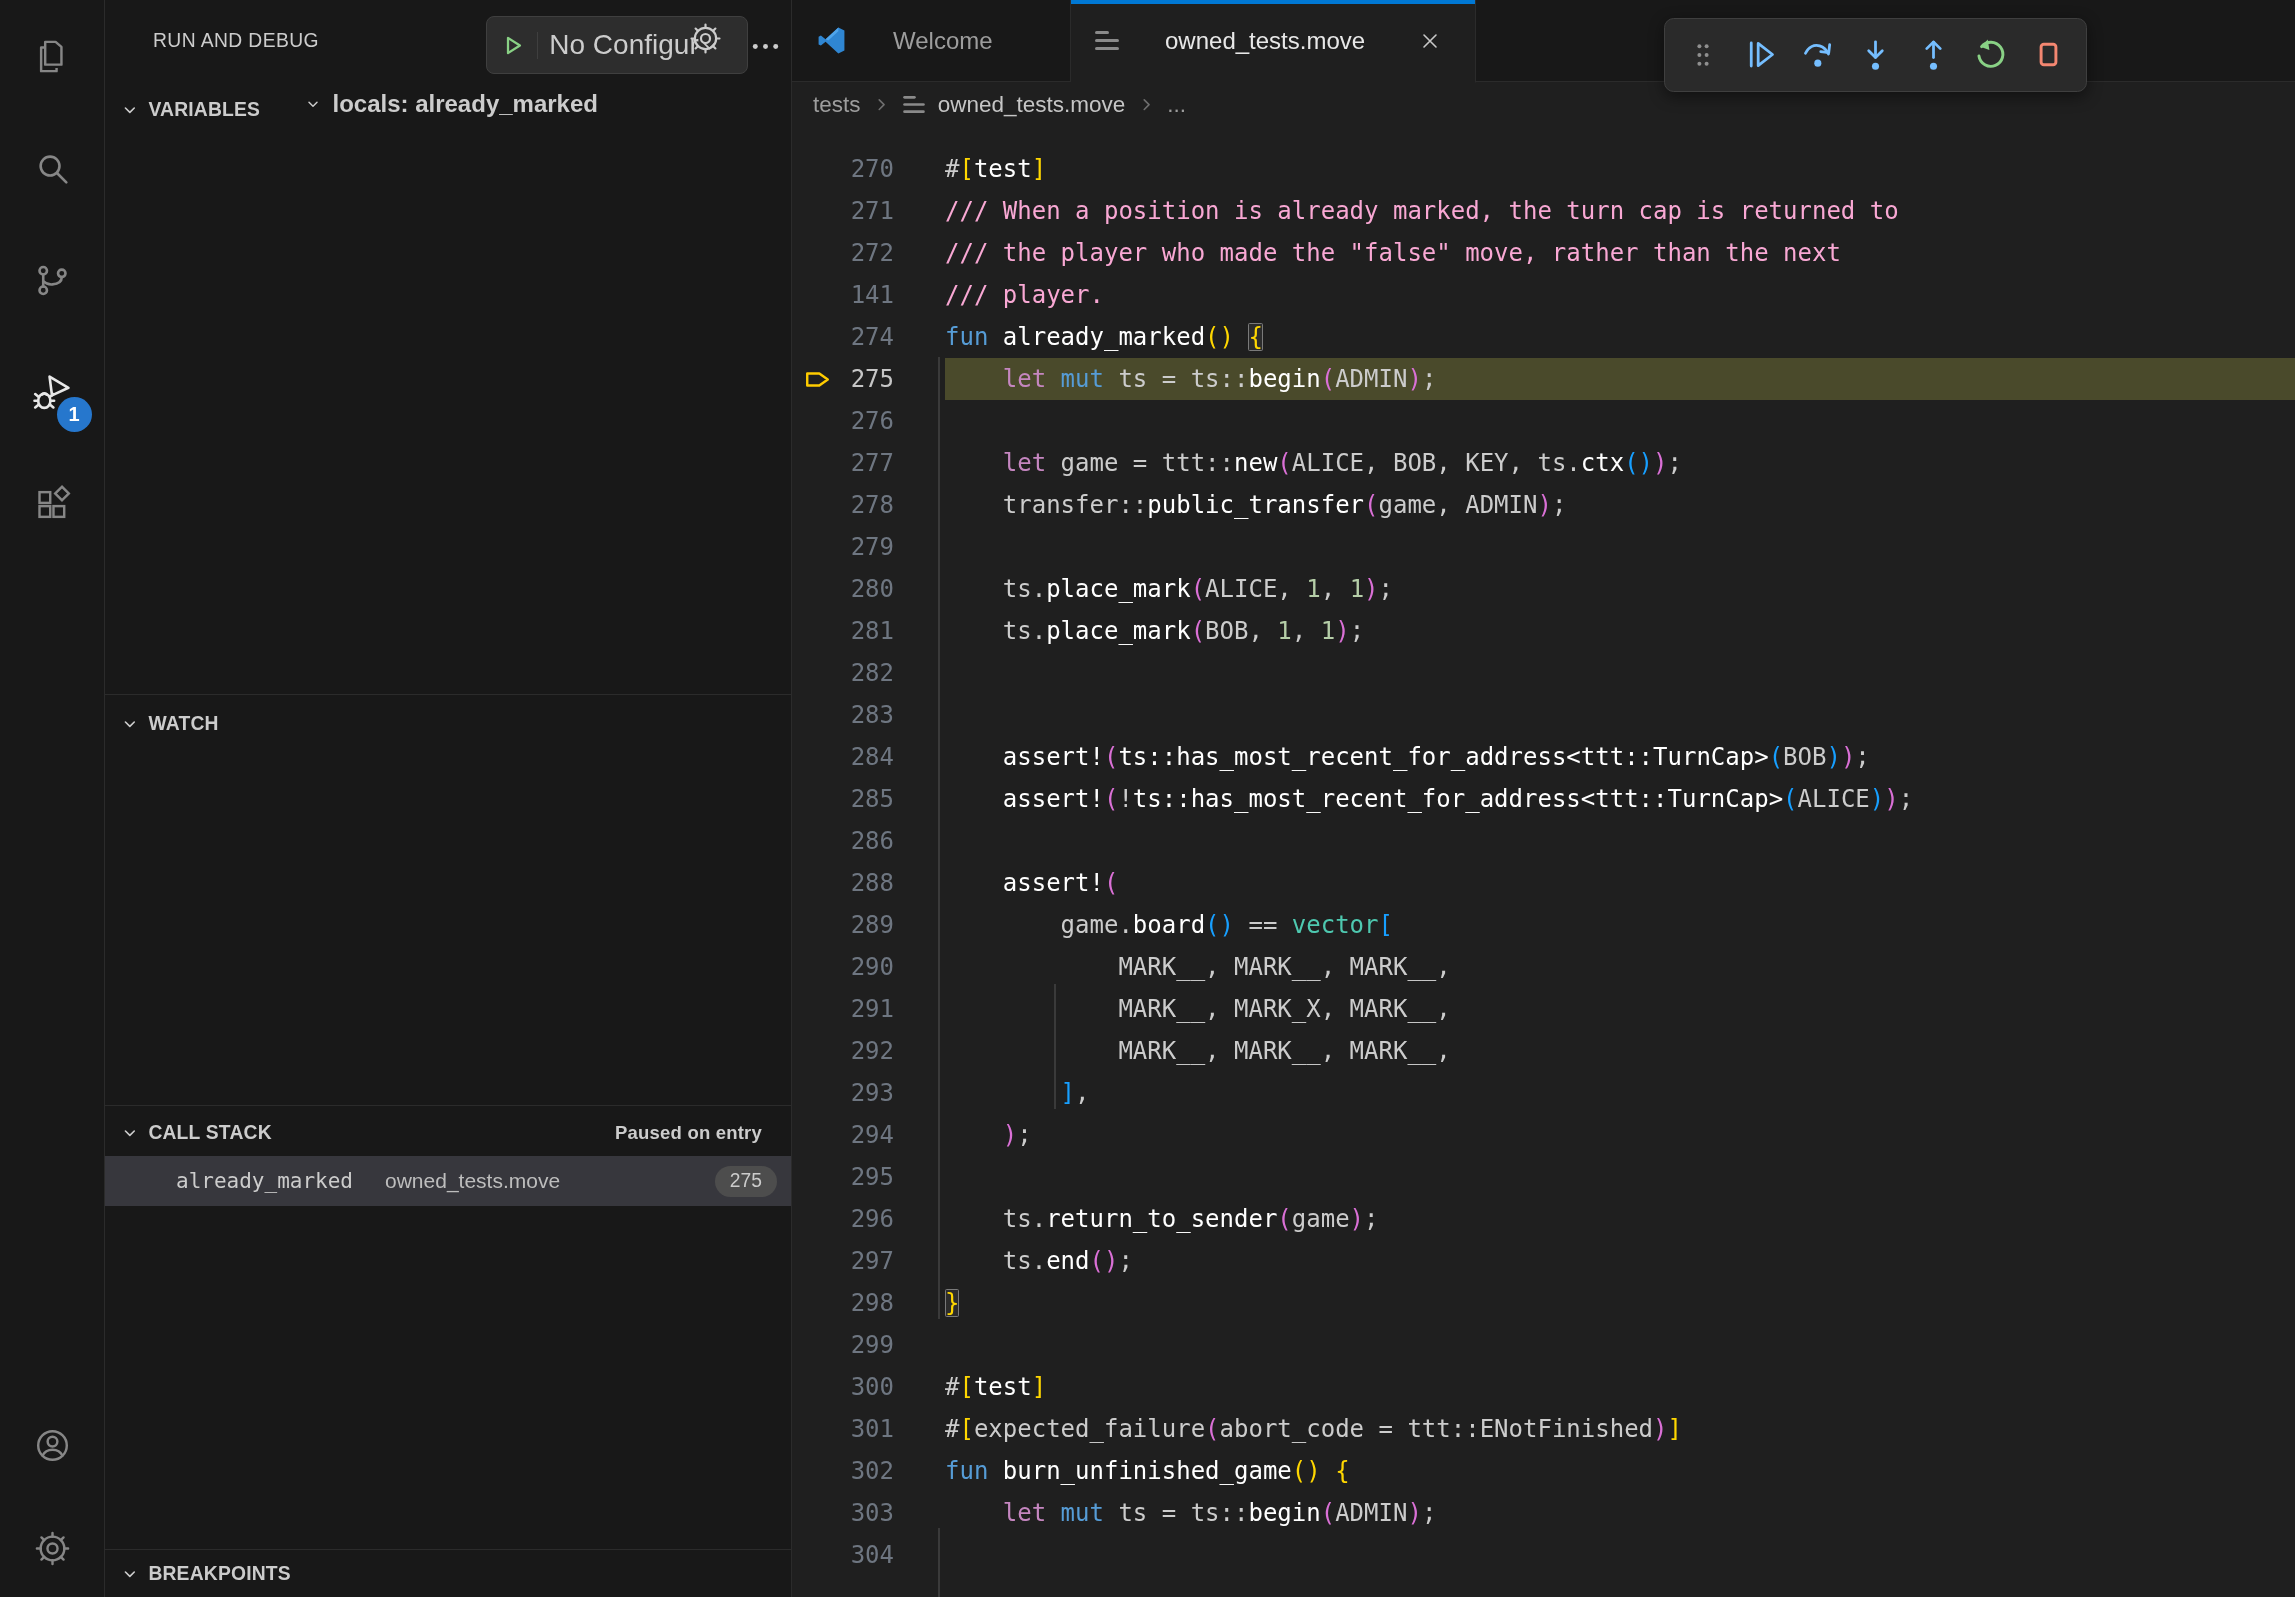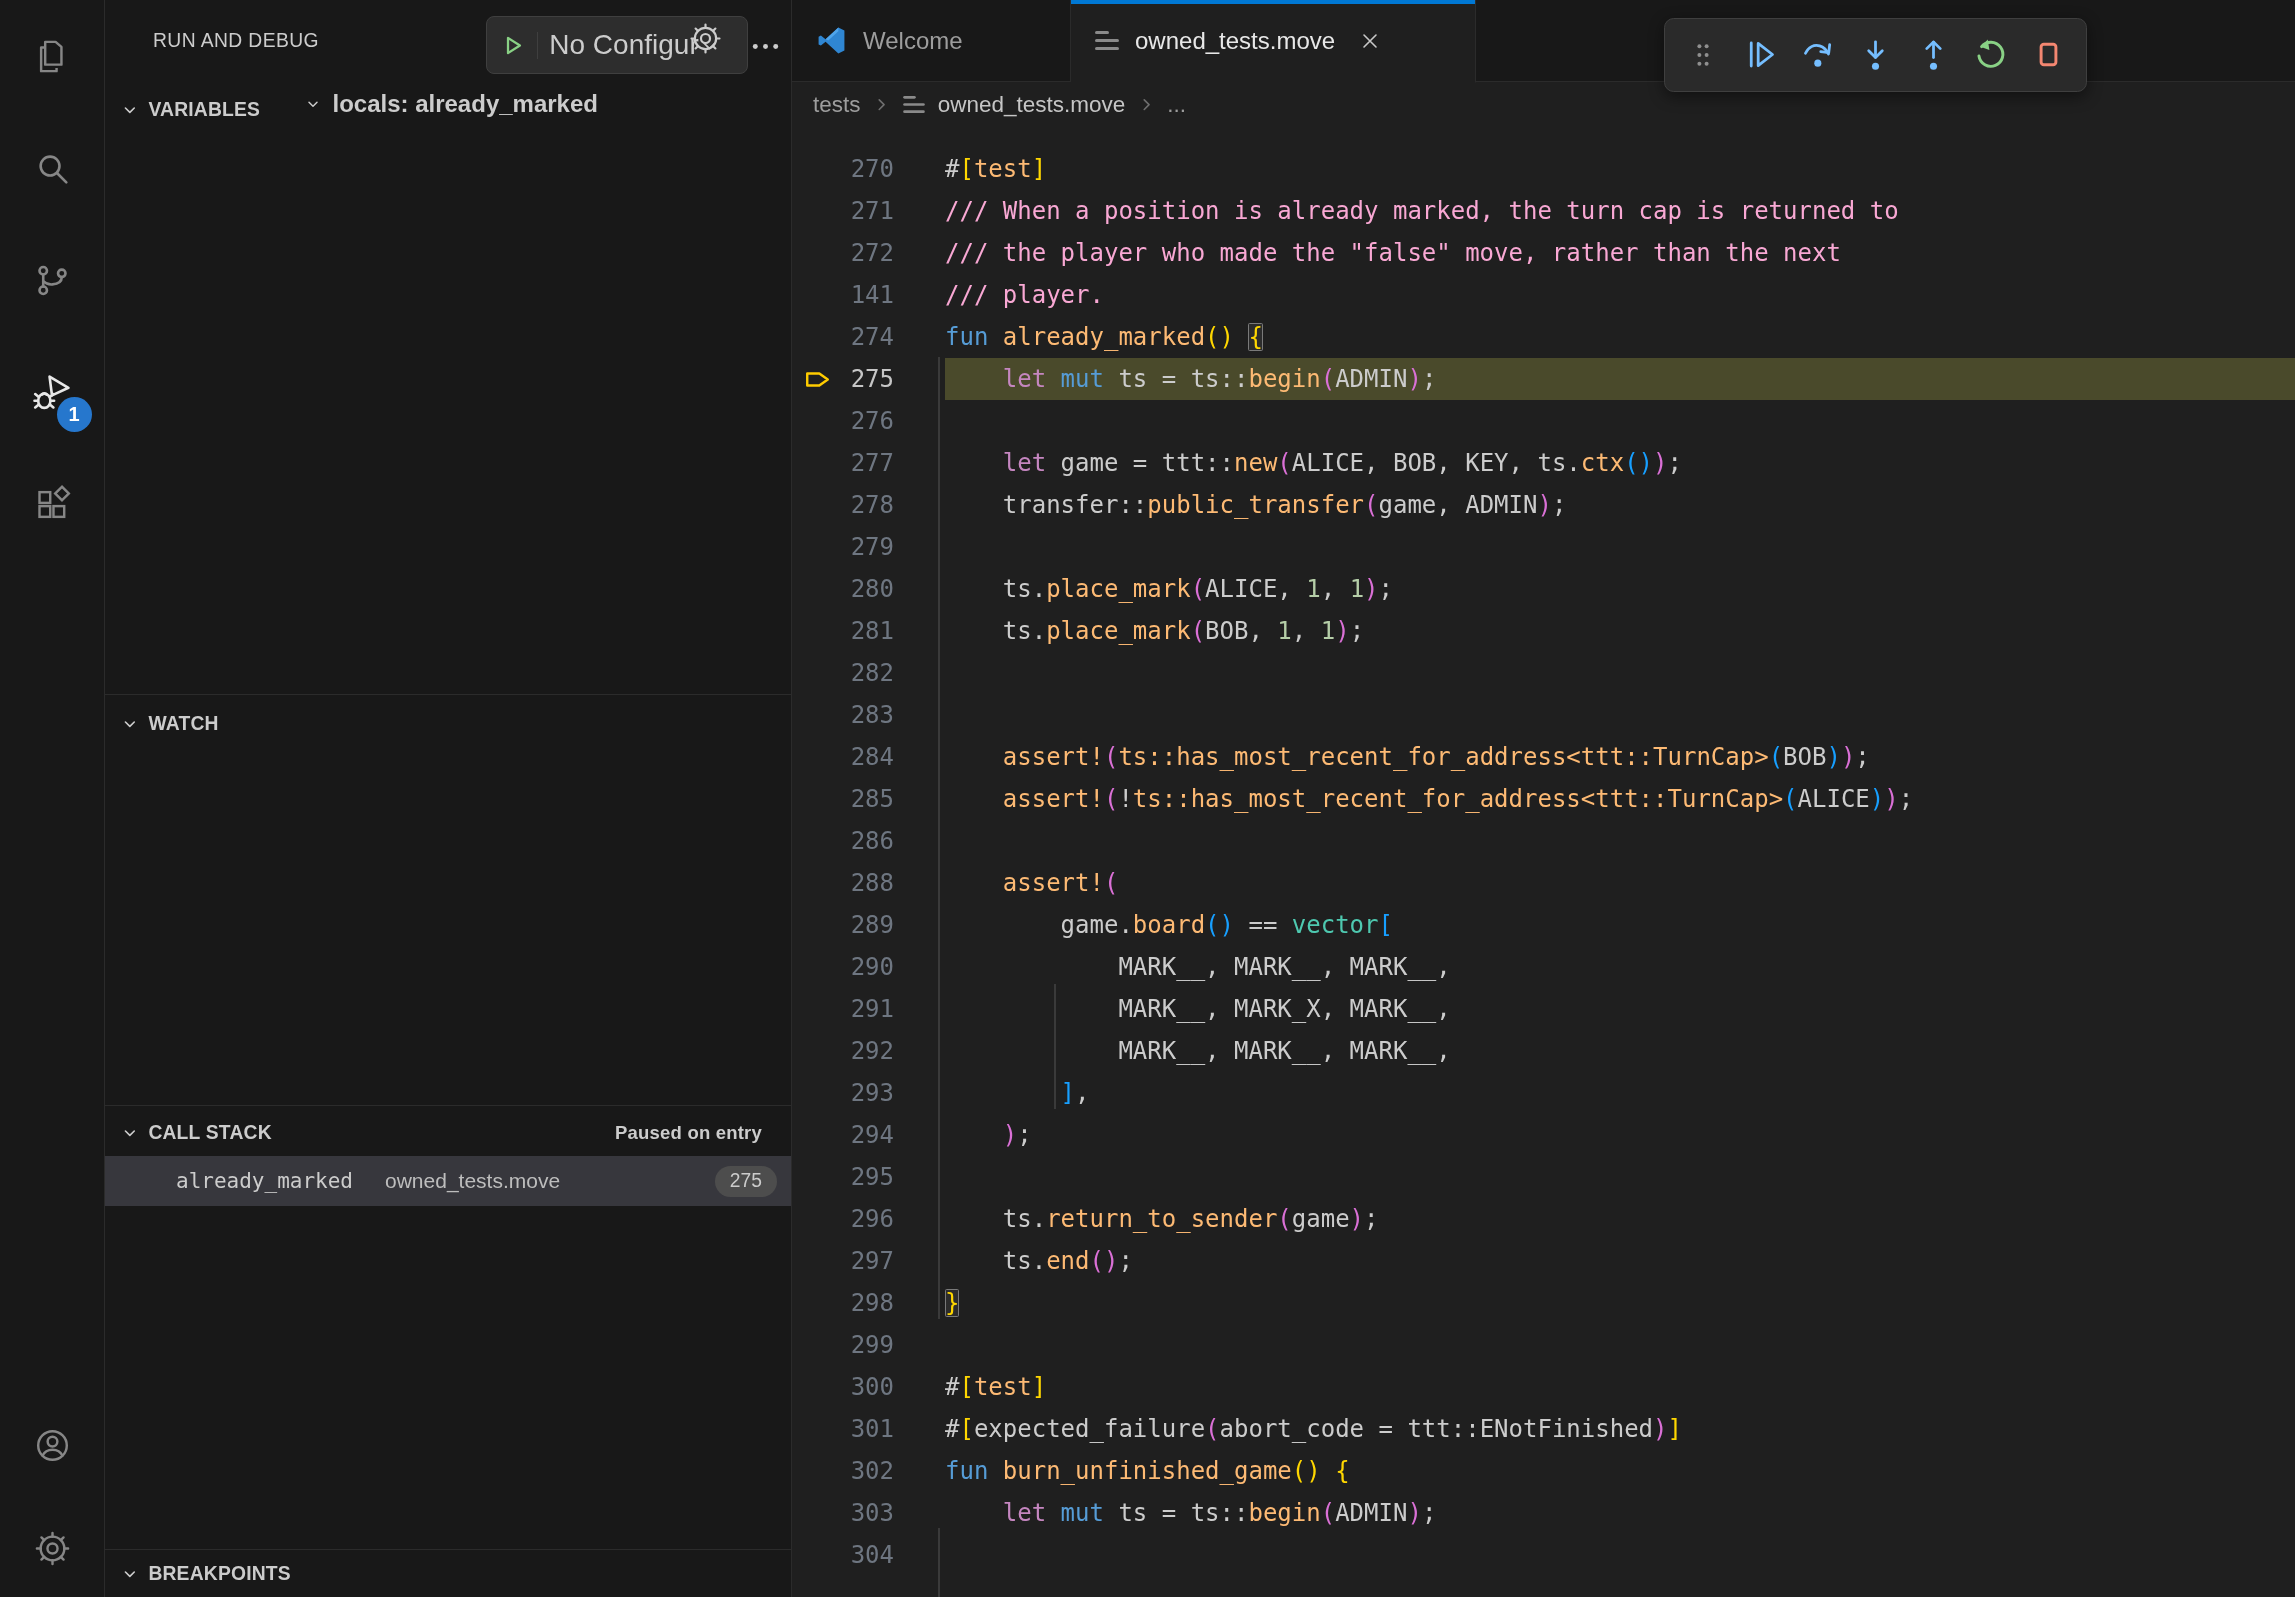--- a/index.html
+++ b/index.html
@@ -95,21 +95,21 @@
     border-radius: 19.3px; padding: 4.8px 14.5px; font-size: 19.3px;
   }
 
   
   .main { flex: 1; min-width: 0; display: flex; flex-direction: column; position: relative; background: #1f1f1f; }
 
   .tabbar { height: 82px; background: #181818; border-bottom: 1.6px solid #2b2b2b; display: flex; flex-shrink: 0; }
   .tab {
     display: flex; align-items: center;
     padding: 0 24px; font-size: 24px;
-    border-right: 1.6px solid #2b2b2b; position: relative; cursor: pointer;
+    border-right: 1.6px solid #2b2b2b; position: relative; cursor: pointer; gap: 30px;
   }
   .tab.inactive { width: 279px; color: #9d9d9d; }
   .tab.active { width: 405px; color: #e8e8e8; background: #1f1f1f; margin-bottom: -1.6px; border-bottom: 1.6px solid #1f1f1f; }
   .tab.active::before { content: ""; position: absolute; top: 0; left: 0; right: 0; height: 4px; background: #0078d4; }
   .tab-label { margin-left: 16px; white-space: nowrap; }
   .close-x { margin-left: 22.5px; color: #c8c8c8; }
 
   .move-icon { display: flex; flex-direction: column; gap: 4.8px; }
   .move-icon span { display: block; height: 3.2px; border-radius: 1.6px; background: #8a8a8a; }
   .move-icon .b1 { width: 13.7px; } .move-icon .b2 { width: 24px; } .move-icon .b3 { width: 24px; }
@@ -151,21 +151,21 @@
   }
   .row.cur .gutter { color: #c6c6c6; }
   .content { flex: 1; white-space: pre; }
   .row.cur .content { background: #4a4a2b; }
   .marker { position: absolute; left: 11.3px; top: 7.2px; }
 
   .tok-pl  { color: #cccccc; }
   .tok-cm  { color: #f9a8d4; }
   .tok-kw  { color: #569cd6; }
   .tok-ctl { color: #c586c0; }
-  .tok-fn  { color: #fdba74; }
+  .tok-fn  { color: #ffffff; }
   .tok-ty  { color: #4ec9b0; }
   .tok-num { color: #b5cea8; }
   .tok-b1  { color: #ffd700; }
   .tok-b2  { color: #da70d6; }
   .tok-b3  { color: #179fff; }
   .tok-match {
     color: #ffd700;
     outline: 1.6px solid #7a7a7a; outline-offset: -1.6px;
     background: rgba(120,120,120,.15); border-radius: 1.6px;
   }

